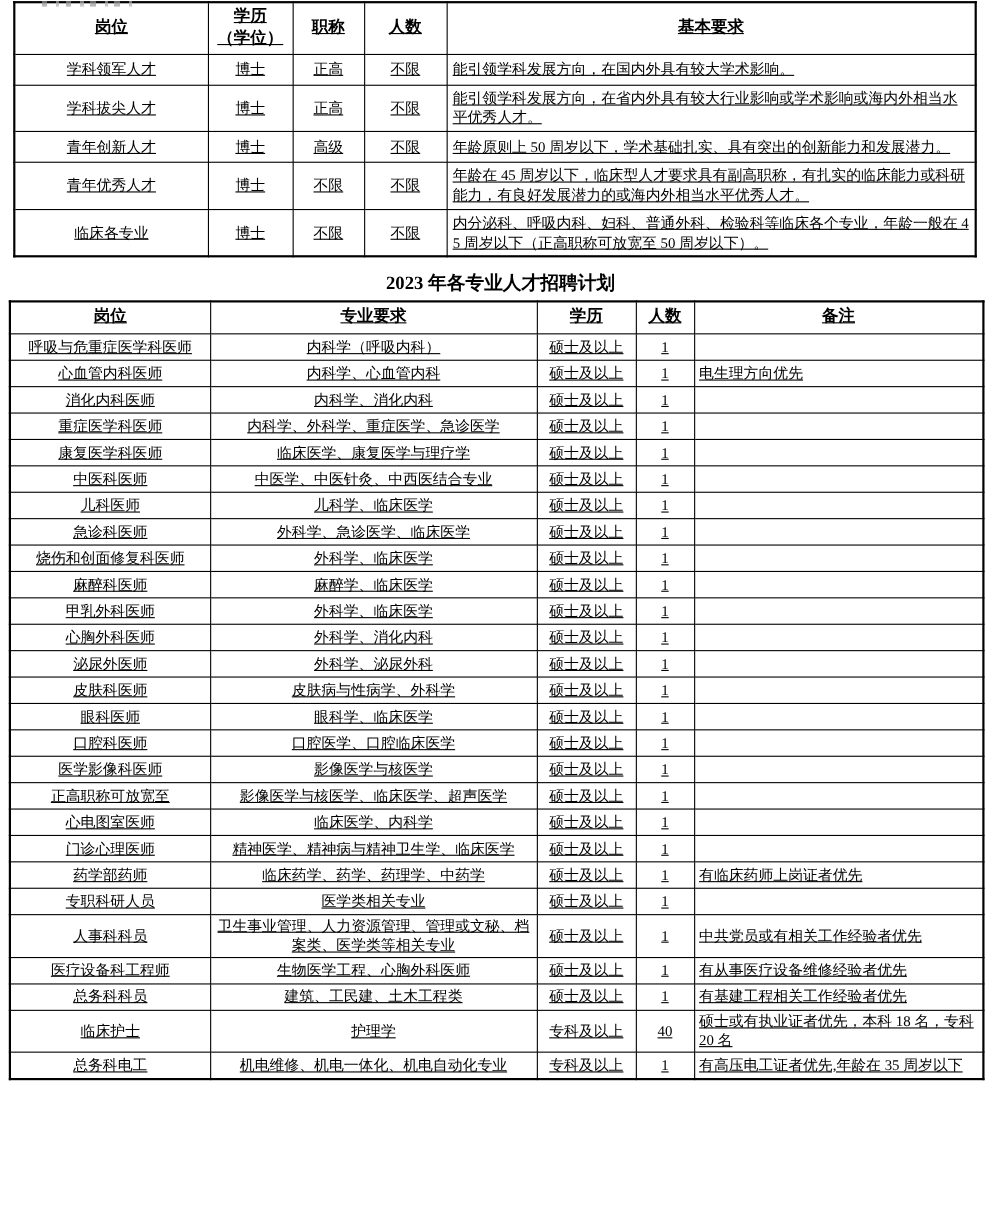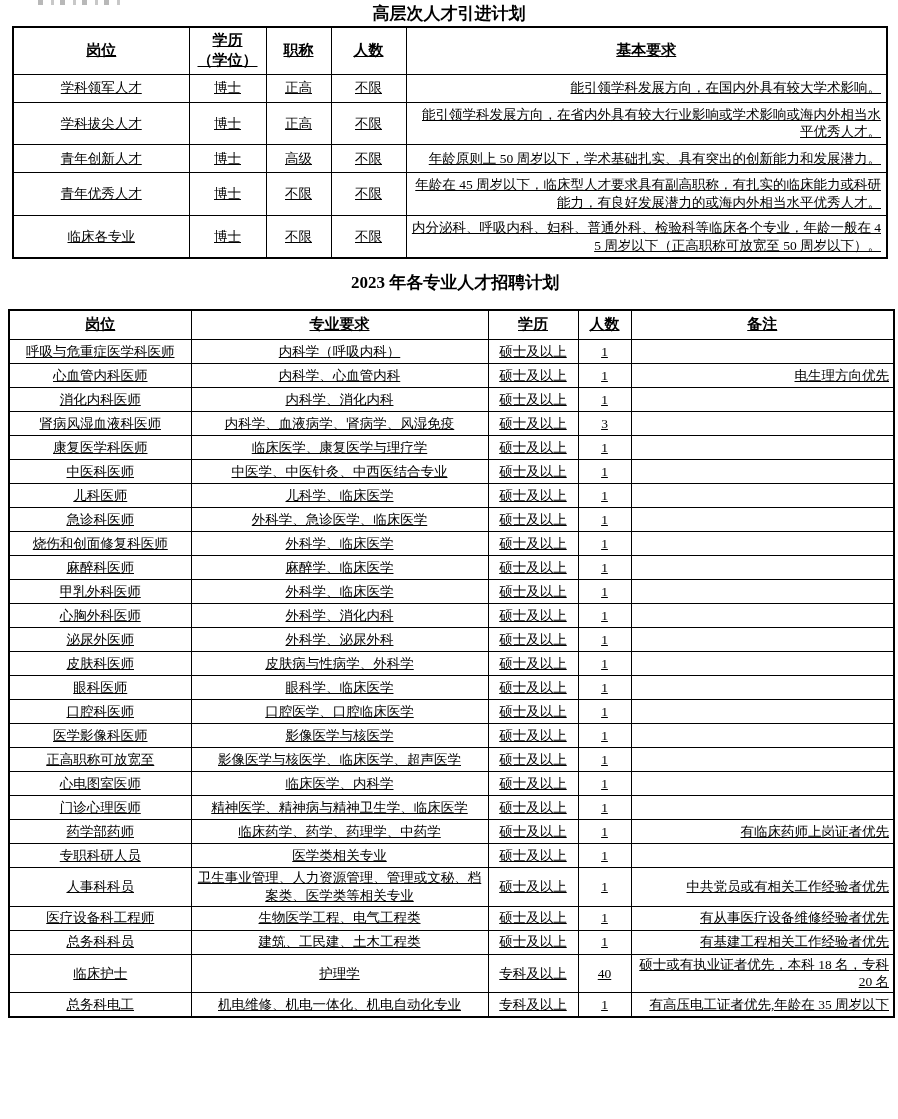--- a/index.html
+++ b/index.html
@@ -22,21 +22,21 @@
     opacity: .7;
   }
 
   .doc-title {
     text-align: center;
     font-weight: bold;
     font-size: 17px;
     line-height: 22px;
   }
   .title1 { padding-top: 3px; }
-  .title2 { margin-top: 13px; margin-bottom: 15px; padding-left: 12px; }
+  .title2 { margin-top: 13px; margin-bottom: 4px; padding-left: 12px; }
 
   table {
     border-collapse: collapse;
     table-layout: fixed;
     background: #fff;
     text-decoration: underline;
   }
   #table1 { margin-left: 12px; width: 874px; margin-top: 1px; }
   #table2 { margin-left: 8px;  width: 885px; }
 
@@ -59,32 +59,31 @@
   }
   #table1 thead tr { height: 40px; }
   #table2 thead tr { height: 29px; }
 
   #table1 tbody tr { height: 28px; }
   #table2 tbody tr { height: 24px; }
   #table2 tbody td { padding: 1px 4px; }
 
   
   #table1 tbody td:nth-child(5),
-  #table2 tbody td:nth-child(5) { text-align: right; }
+  #table2 tbody td:nth-child(5) { text-align: left; }
 
   
 </style>
 </head>
 <body>
 
 <div class="page">
 
   <div class="clipped-fragment"></div>
 
-  <div class="doc-title title1">高层次人才引进计划</div>
 
   <table id="table1">
     <colgroup>
       <col style="width:176px">
       <col style="width:77px">
       <col style="width:65px">
       <col style="width:75px">
       <col style="width:481px">
     </colgroup>
     <thead>
@@ -171,24 +170,24 @@
           <td>电生理方向优先</td>
         </tr>
         <tr>
           <td>消化内科医师</td>
           <td>内科学、消化内科</td>
           <td>硕士及以上</td>
           <td>1</td>
           <td></td>
         </tr>
         <tr>
-          <td>肾病风湿血液科医师</td>
-          <td>内科学、血液病学、肾病学、风湿免疫</td>
-          <td>硕士及以上</td>
-          <td>3</td>
+          <td>重症医学科医师</td>
+          <td>内科学、外科学、重症医学、急诊医学</td>
+          <td>硕士及以上</td>
+          <td>1</td>
           <td></td>
         </tr>
         <tr>
           <td>康复医学科医师</td>
           <td>临床医学、康复医学与理疗学</td>
           <td>硕士及以上</td>
           <td>1</td>
           <td></td>
         </tr>
         <tr>
@@ -312,21 +311,21 @@
         </tr>
         <tr>
           <td>人事科科员</td>
           <td>卫生事业管理、人力资源管理、管理或文秘、档案类、医学类等相关专业</td>
           <td>硕士及以上</td>
           <td>1</td>
           <td>中共党员或有相关工作经验者优先</td>
         </tr>
         <tr>
           <td>医疗设备科工程师</td>
-          <td>生物医学工程、电气工程类</td>
+          <td>生物医学工程、心胸外科医师</td>
           <td>硕士及以上</td>
           <td>1</td>
           <td>有从事医疗设备维修经验者优先</td>
         </tr>
         <tr>
           <td>总务科科员</td>
           <td>建筑、工民建、土木工程类</td>
           <td>硕士及以上</td>
           <td>1</td>
           <td>有基建工程相关工作经验者优先</td>

